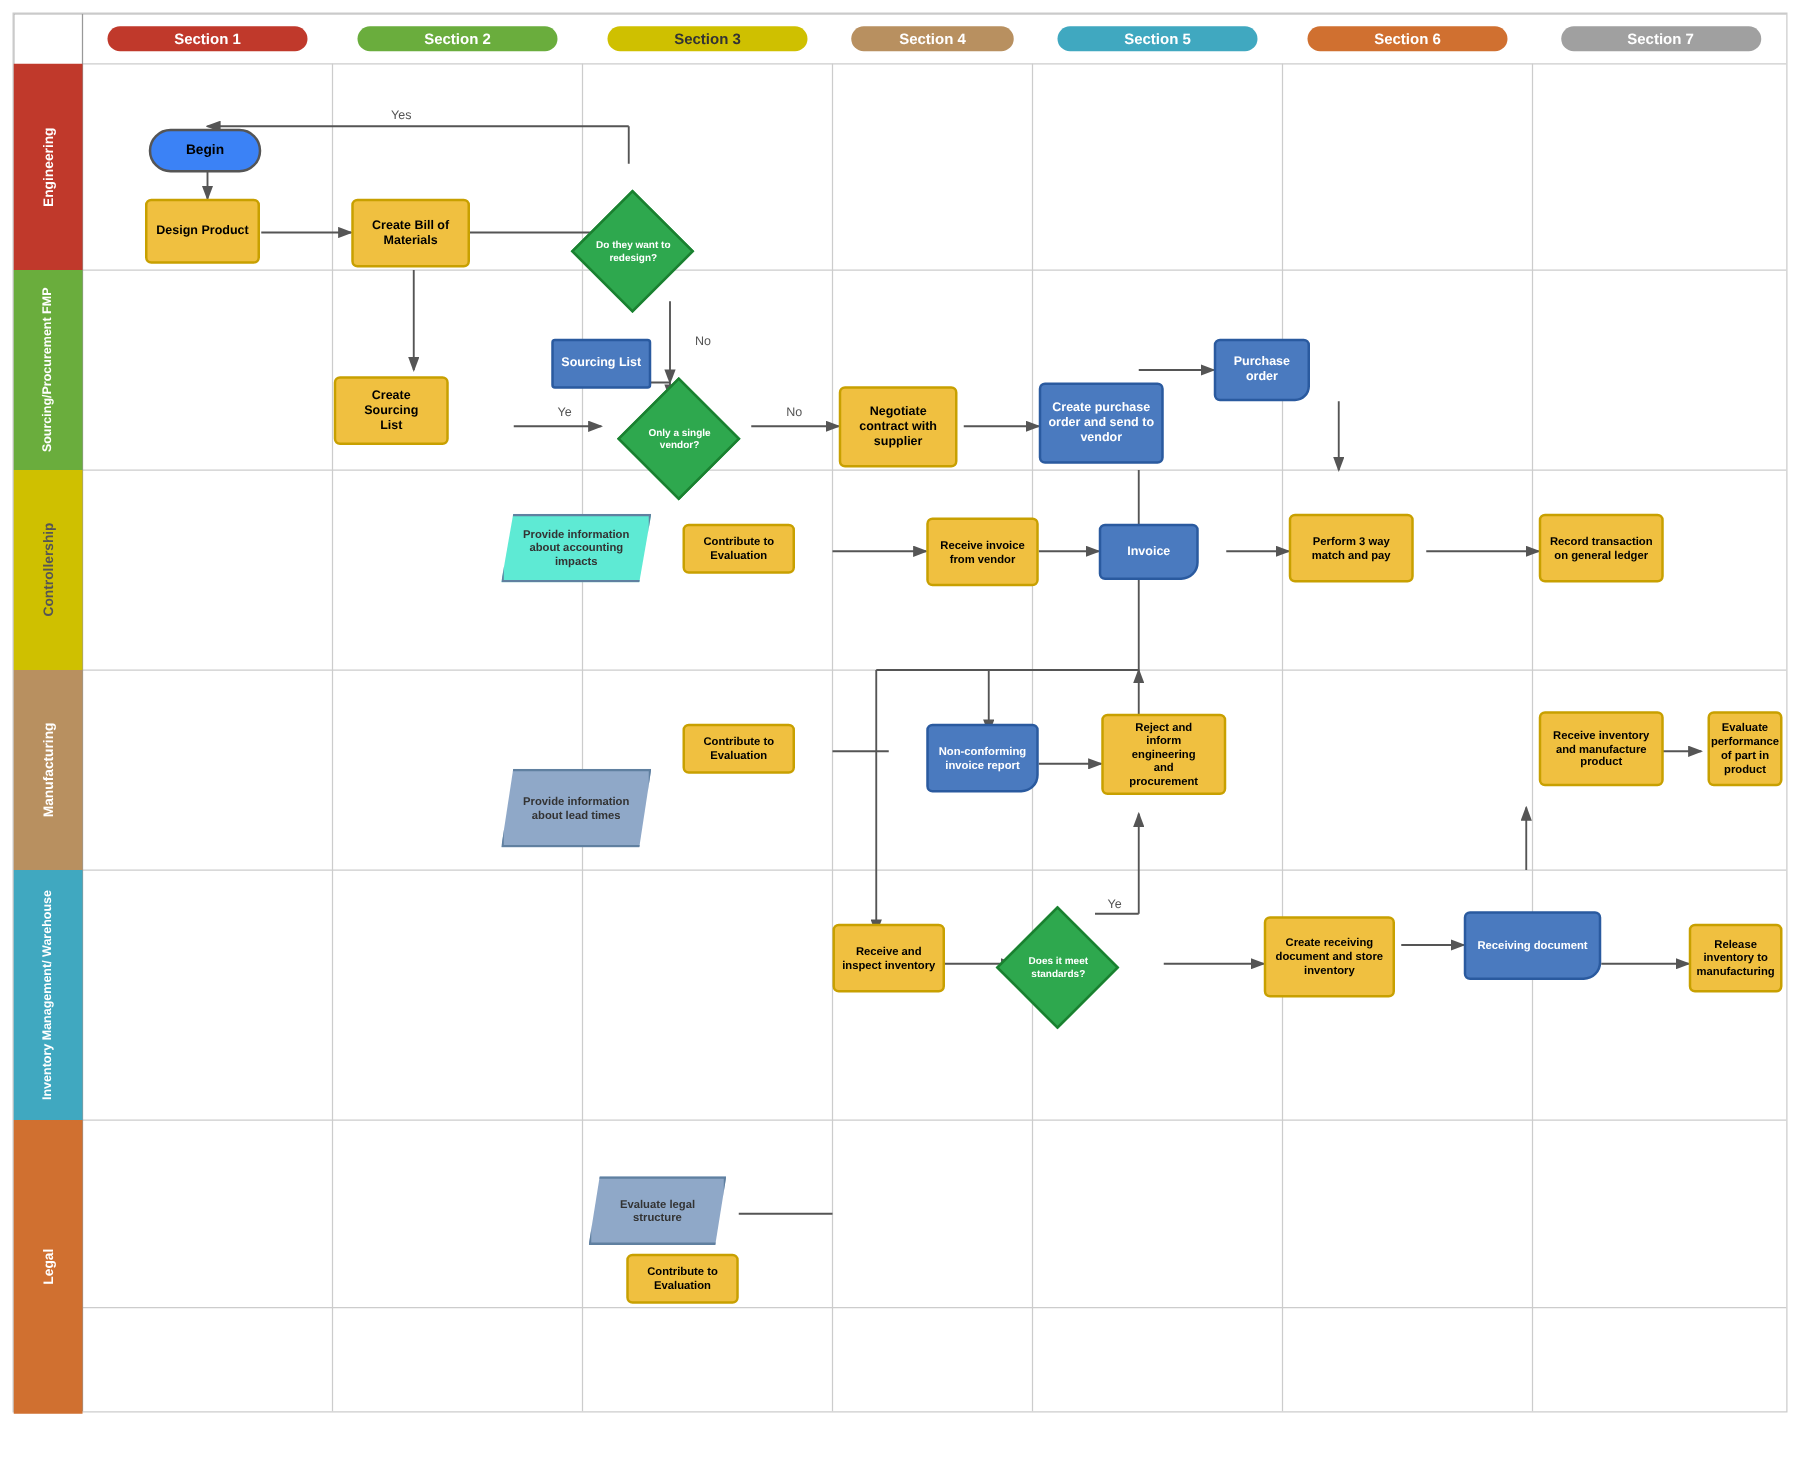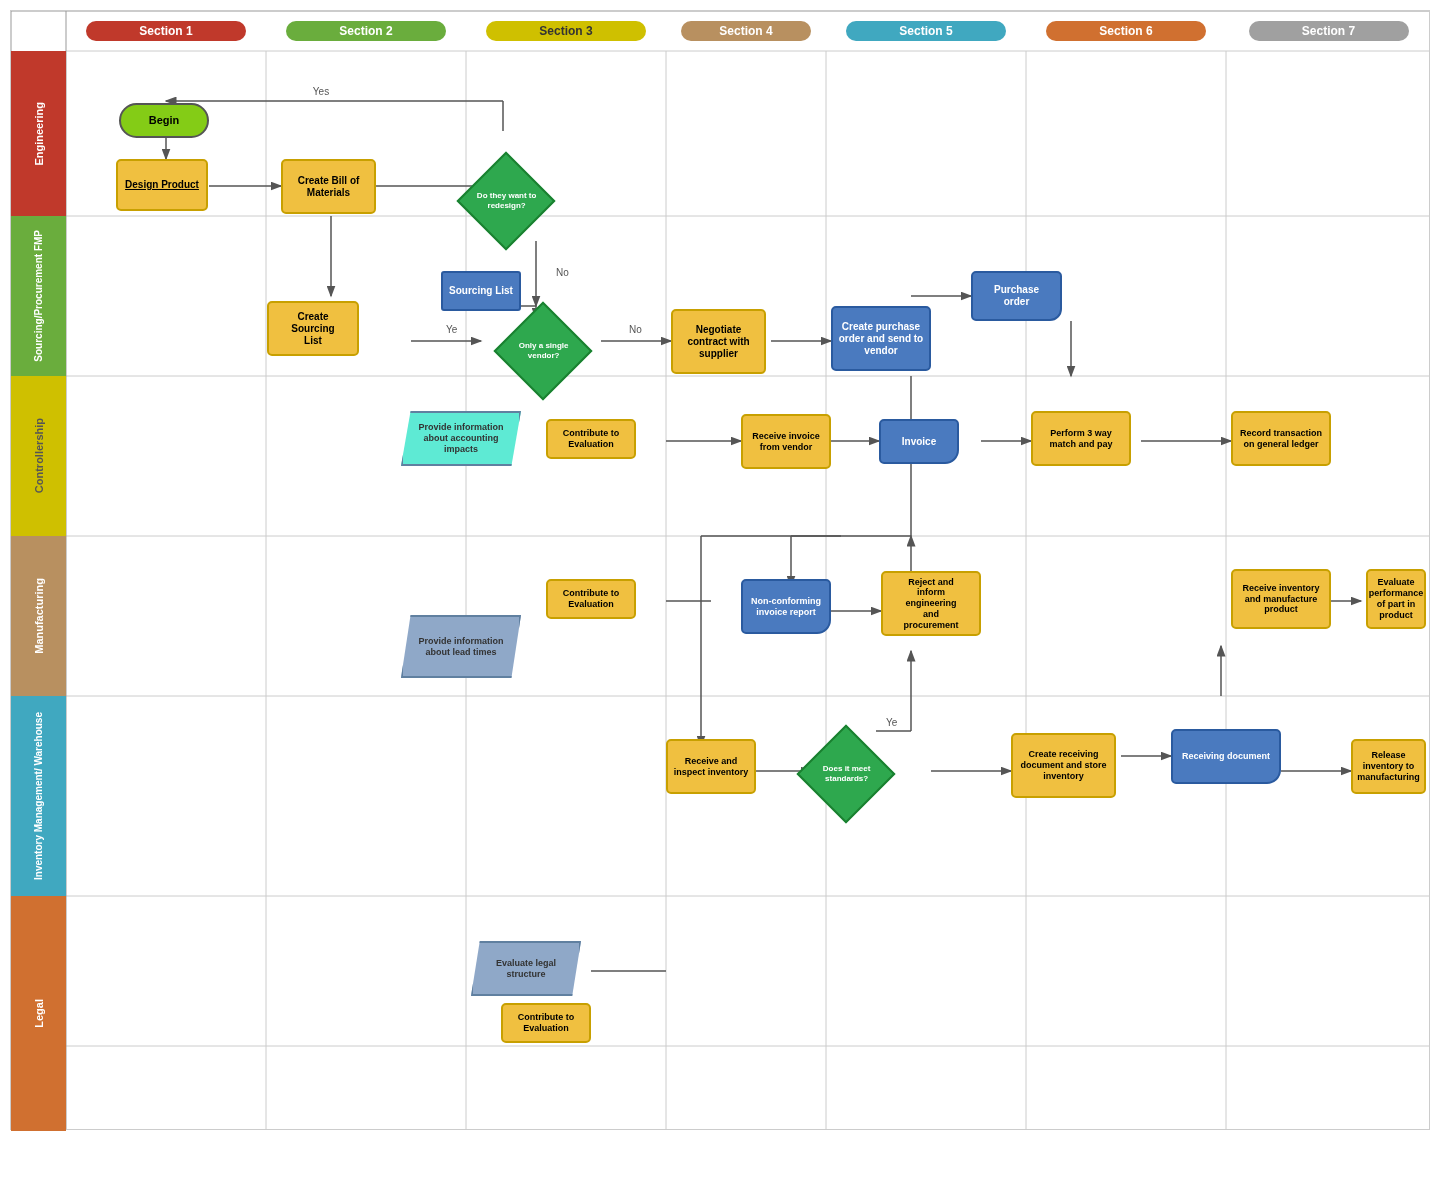--- a/index.html
+++ b/index.html
@@ -30,21 +30,21 @@
       justify-content: center;
       text-align: center;
       font-size: 10px;
       font-weight: bold;
       line-height: 1.2;
     }
     
     .rounded-rect {
       border-radius: 20px;
       border: 2px solid #555;
-      background: #84cc16;
+      background: #3b82f6;
     }
     
     .process-yellow {
       background: #f0c040;
       border: 2px solid #c8a000;
       border-radius: 5px;
     }
     
     .process-blue {
       background: #4a7abf;
@@ -238,21 +238,21 @@
       <div style="background:#d07030;color:#fff;border-radius:15px;padding:3px 20px;font-size:12px;font-weight:bold;width:160px;text-align:center;">Section 6</div>
     </div>
     <div style="position:absolute;top:5px;left:1220px;width:195px;height:30px;display:flex;align-items:center;justify-content:center;">
       <div style="background:#a0a0a0;color:#fff;border-radius:15px;padding:3px 20px;font-size:12px;font-weight:bold;width:160px;text-align:center;">Section 7</div>
     </div>
 
     <div class="shape rounded-rect" style="left:108px;top:92px;width:90px;height:35px;font-size:11px;">
       <span>Begin</span>
     </div>
 
-    <div class="shape process-yellow" style="left:105px;top:148px;width:92px;height:52px;font-size:10px;padding:4px;text-decoration:underline;">
+    <div class="shape process-yellow" style="left:105px;top:148px;width:92px;height:52px;font-size:10px;padding:4px;">
       <span>Design Product</span>
     </div>
 
     <div class="shape process-yellow" style="left:270px;top:148px;width:95px;height:55px;font-size:10px;padding:4px;">
       <span>Create Bill of Materials</span>
     </div>
 
     <div class="shape diamond" style="left:460px;top:155px;width:70px;height:70px;">
       <span class="diamond-text" style="font-size:8px;width:65px;">Do they want to redesign?</span>
     </div>
@@ -266,21 +266,21 @@
     </div>
 
     <div class="shape diamond" style="left:497px;top:305px;width:70px;height:70px;">
       <span class="diamond-text" style="font-size:8px;width:65px;">Only a single vendor?</span>
     </div>
 
     <div class="shape process-yellow" style="left:660px;top:298px;width:95px;height:65px;font-size:10px;padding:4px;">
       <span>Negotiate contract with supplier</span>
     </div>
 
-    <div class="shape" style="left:960px;top:260px;width:91px;height:50px;font-size:10px;padding:20px;background:#4a7abf;color:#fff;border-radius:5px 5px 12px 5px;border:2px solid #2a5a9f;text-align:center;display:flex;align-items:center;justify-content:center;">
+    <div class="shape" style="left:960px;top:260px;width:77px;height:50px;font-size:10px;padding:20px;background:#4a7abf;color:#fff;border-radius:5px 5px 12px 5px;border:2px solid #2a5a9f;text-align:center;display:flex;align-items:center;justify-content:center;">
       <span>Purchase order</span>
     </div>
 
     <div class="shape process-blue" style="left:820px;top:295px;width:100px;height:65px;font-size:10px;padding:4px;border-radius:5px;">
       <span>Create purchase order and send to vendor</span>
     </div>
 
     <div class="shape" style="left:390px;top:400px;width:120px;height:55px;font-size:9px;padding:4px;background:#5eead4;border:2px solid #6080a0;color:#333;clip-path:polygon(8% 0%,100% 0%,92% 100%,0% 100%);display:flex;align-items:center;justify-content:center;text-align:center;">
       <span>Provide information about accounting impacts</span>
     </div>

